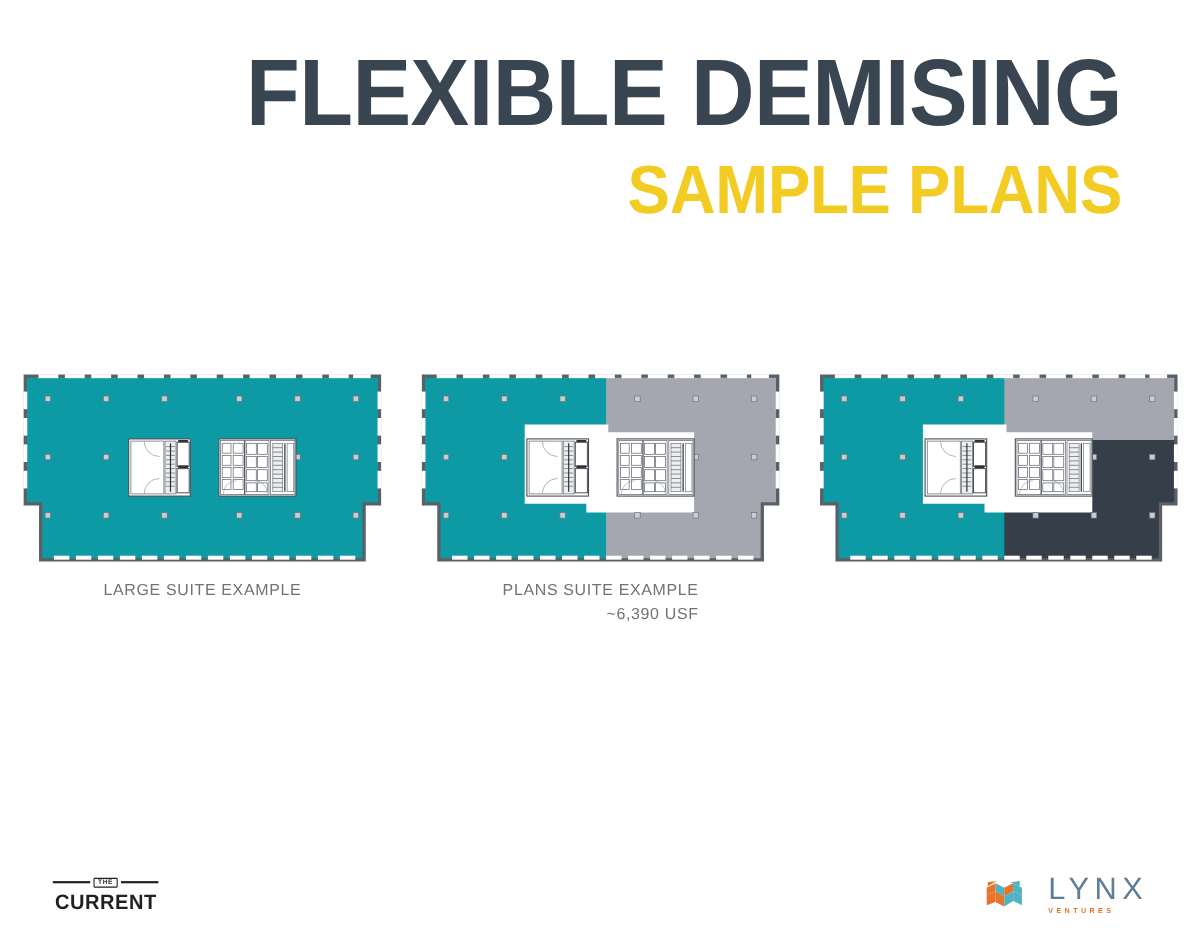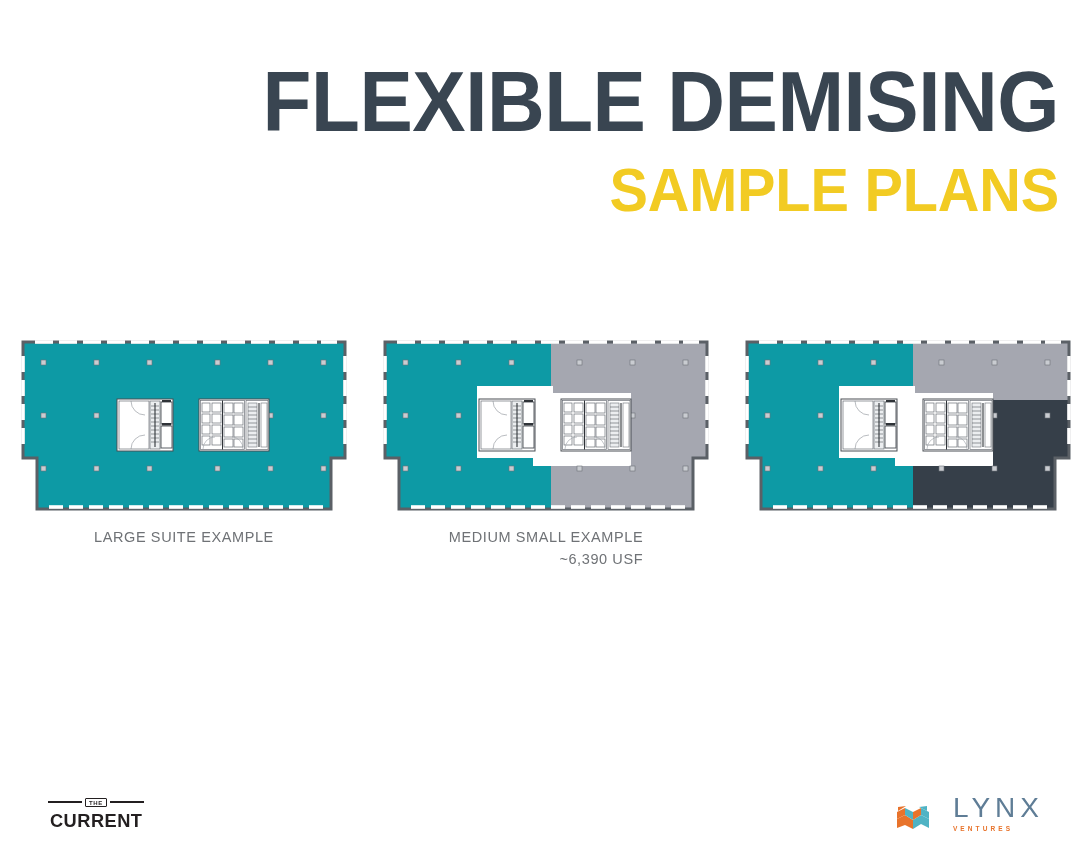--- a/index.html
+++ b/index.html
@@ -5,21 +5,21 @@
 <style>
   html,body{margin:0;padding:0;}
   body{
     width:1092px;height:844px;
     background:#ffffff;
     font-family:"Liberation Sans","DejaVu Sans",sans-serif;
     overflow:hidden;position:relative;
   }
 
   
-  .title-block{position:absolute;left:0;top:44px;width:1092px;text-align:right;padding-right:33px;box-sizing:border-box;margin-top:16px;}
+  .title-block{position:absolute;left:0;top:44px;width:1092px;text-align:right;padding-right:72px;box-sizing:border-box;}
   .title-main{
     font-family:"Liberation Sans","DejaVu Sans",sans-serif;
     font-weight:700;font-size:86px;line-height:0.96;
     letter-spacing:-0.5px;color:#394551;
     transform:scaleX(0.93);transform-origin:right center;
     white-space:nowrap;
   }
   .title-sub{
     font-family:"Liberation Sans","DejaVu Sans",sans-serif;
     font-weight:700;font-size:62px;line-height:1.0;
@@ -41,21 +41,21 @@
   .cur-top{display:flex;align-items:center;justify-content:center;height:12px;}
   .cur-rule{flex:1;height:1.5px;background:#231f20;}
   .cur-the{
     border:1.5px solid #231f20;border-radius:1px;
     font-size:6px;font-weight:700;letter-spacing:0.6px;
     color:#231f20;padding:1px 3px 0 3px;margin:0 3px;line-height:1;
   }
   .cur-name{font-size:19px;font-weight:700;letter-spacing:0.5px;color:#231f20;
     text-align:center;margin-top:3px;line-height:1;transform:scaleX(0.96);}
 
-  .logo-lynx{position:absolute;right:48px;top:794px;display:flex;align-items:flex-end;gap:9px;}
+  .logo-lynx{position:absolute;right:48px;top:794px;display:flex;align-items:center;gap:9px;}
   .lynx-text{display:flex;flex-direction:column;align-items:flex-start;}
   .lynx-name{font-size:28px;font-weight:400;letter-spacing:5px;color:#5f7d96;line-height:1;}
   .lynx-sub{font-size:6.5px;font-weight:700;letter-spacing:3.1px;color:#E8732B;margin-top:4px;line-height:1;}
 </style>
 </head>
 <body>
 
 <div class="title-block">
   <div class="title-main">FLEXIBLE DEMISING</div>
   <div class="title-sub">SAMPLE PLANS</div>
@@ -229,21 +229,21 @@
       <use href="#winTicks"></use>
       <use href="#colGrid"></use>
       <g transform="translate(98,61)">
           <use href="#coreLeft"></use>
         </g>
       <g transform="translate(180,61)">
           <use href="#coreRight"></use>
         </g>
     </svg>
     <div class="plan-caption">
-      <span>MEDIUM SMALL EXAMPLE</span>
+      <span>PLANS SUITE EXAMPLE</span>
       <span class="usf">~6,390 USF</span>
     </div>
   </div>
 
   <div class="plan-col">
     <svg class="plan-svg" width="330" height="175" viewBox="0 0 330 175">
       <defs>
         <clipPath id="slabClipC">
           <path d="M4,4 H326 V120 H312 V171 H18 V120 H4 Z"></path>
         </clipPath>

